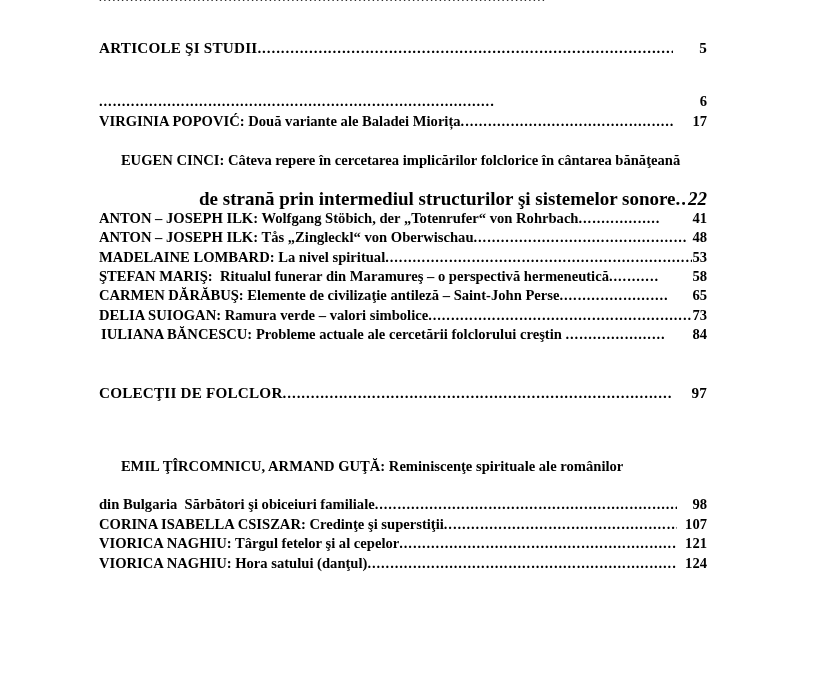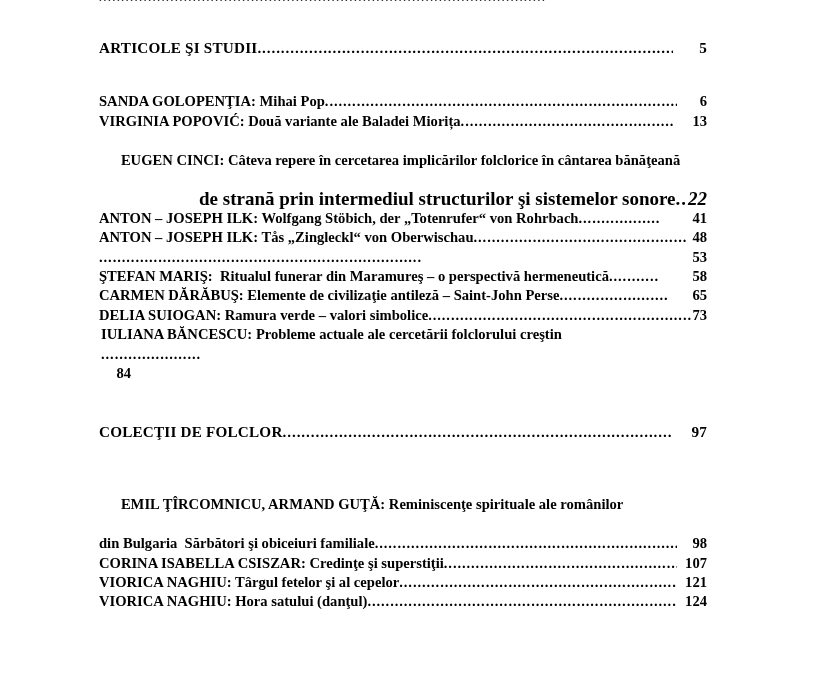--- a/index.html
+++ b/index.html
@@ -111,21 +111,21 @@
     min-width: 22px;
     font-style: italic;
   }
   
   .head-line {
     font-weight: bold;
     font-size: 14.6px;
     line-height: 19.4px;
     white-space: pre;
   }
-  .indent-1 { padding-left: 2px; flex-direction: column; }
+  .indent-1 { padding-left: 2px; }
 </style>
 </head>
 <body>
 
 <div class="page">
 
   <div class="clipped-top">
     <span></span><span class="leaders">....................................................................................................</span>
   </div>
 
@@ -133,45 +133,45 @@
 
     <div class="sp-top"></div>
 
     <div class="toc-line section-line">
       <span class="label">ARTICOLE ŞI STUDII</span><span class="dots">................................................................................................................</span><span class="pagenum">5</span>
     </div>
 
     <div class="sp-after-h1"></div>
 
     <div class="toc-line">
-      <span class="label">SANDA GOLOPENŢIA: Mihai Pop</span><span class="dots">.......................................................................................</span><span class="pagenum w-wide">6</span>
-    </div>
-
-    <div class="toc-line">
-      <span class="label">VIRGINIA POPOVIĆ: Două variante ale Baladei Miorița</span><span class="dots">...............................................</span><span class="pagenum w-wide">13</span>
+      <span class="dots">.......................................................................................</span><span class="pagenum w-wide">6</span>
+    </div>
+
+    <div class="toc-line">
+      <span class="label">VIRGINIA POPOVIĆ: Două variante ale Baladei Miorița</span><span class="dots">...............................................</span><span class="pagenum w-wide">17</span>
     </div>
 
     <div class="head-line">
       <span>EUGEN CINCI: Câteva repere în cercetarea implicărilor folclorice în cântarea bănăţeană</span>
     </div>
     <div class="cont-line">
       <span class="label">de strană prin intermediul structurilor şi sistemelor sonore</span><span class="dots">....................</span><span class="pagenum">22</span>
     </div>
 
 
     <div class="toc-line">
       <span class="label">ANTON – JOSEPH ILK: Wolfgang Stöbich, der „Totenrufer“ von Rohrbach</span><span class="dots">..................</span><span class="pagenum w-tight">41</span>
     </div>
 
     <div class="toc-line">
       <span class="label">ANTON – JOSEPH ILK: Tås „Zingleckl“ von Oberwischau</span><span class="dots">...............................................</span><span class="pagenum w-tight">48</span>
     </div>
 
     <div class="toc-line">
-      <span class="dots">.......................................................................</span><span class="pagenum w-tight">53</span>
+      <span class="label">MADELAINE LOMBARD: La nivel spiritual</span><span class="dots">.......................................................................</span><span class="pagenum w-tight">53</span>
     </div>
 
     <div class="toc-line">
       <span class="label">ŞTEFAN MARIŞ:  Ritualul funerar din Maramureş – o perspectivă hermeneutică</span><span class="dots">...........</span><span class="pagenum w-wide">58</span>
     </div>
 
     <div class="toc-line">
       <span class="label">CARMEN DĂRĂBUŞ: Elemente de civilizaţie antileză – Saint-John Perse</span><span class="dots">........................</span><span class="pagenum w-tight">65</span>
     </div>
 

